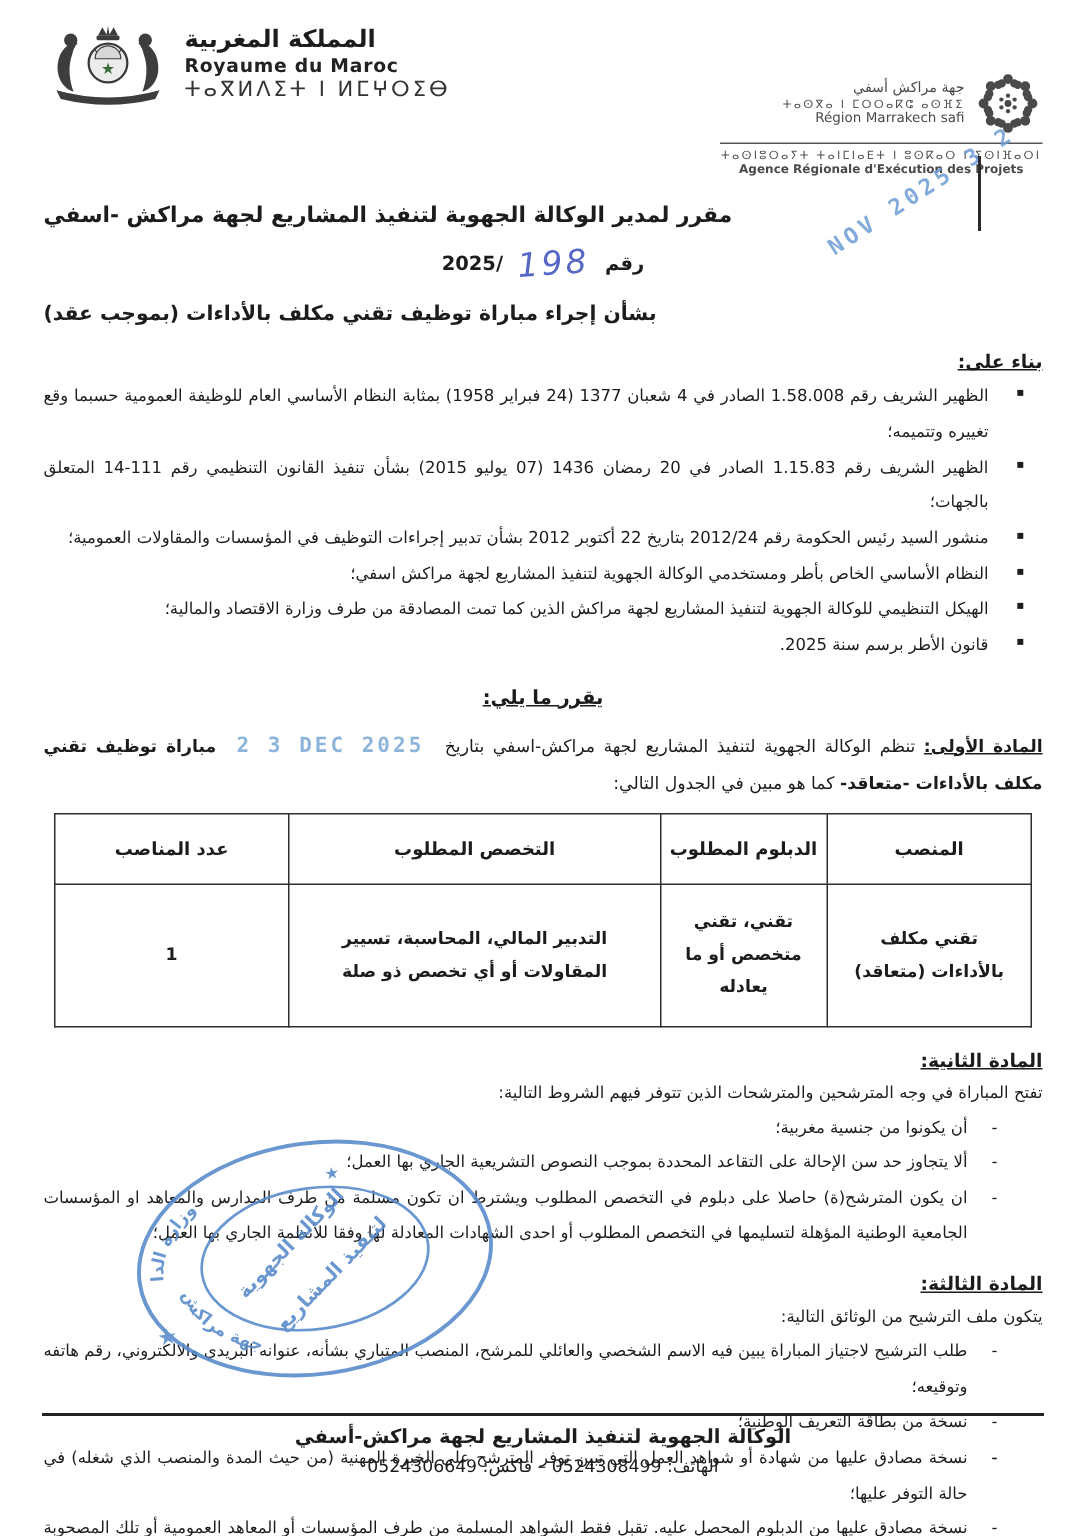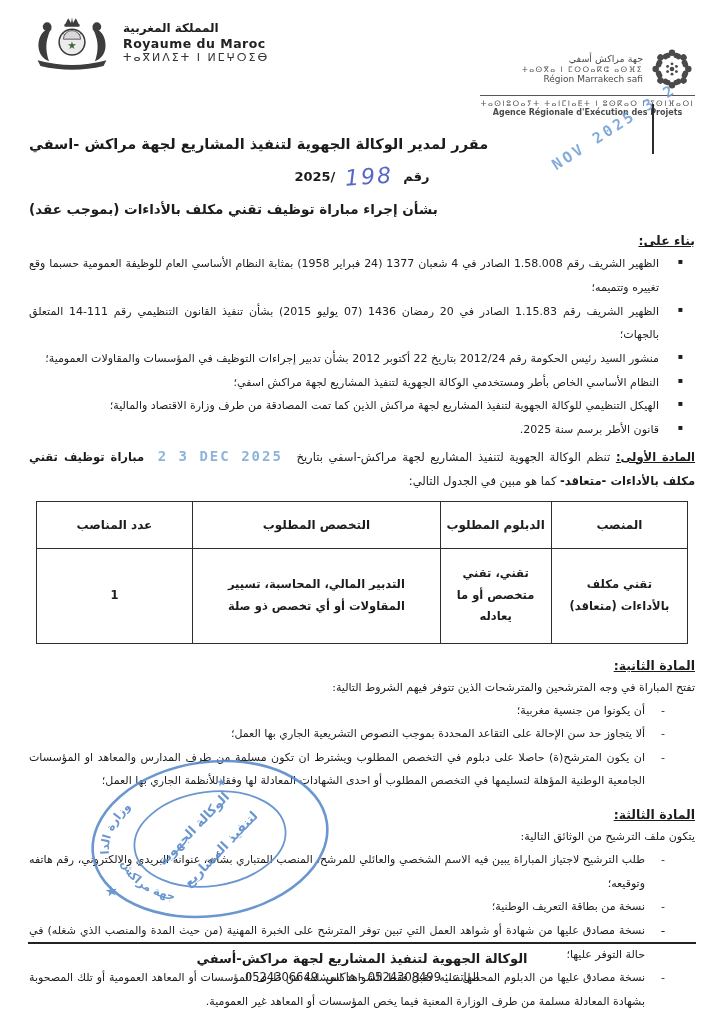--- a/index.html
+++ b/index.html
@@ -6,23 +6,23 @@
   body{
     width:724px;height:1024px;background:#ffffff;position:relative;overflow:hidden;
     font-family:"DejaVu Sans","Liberation Sans",sans-serif;color:#1c1c1c;
   }
   .page{position:absolute;inset:0;padding:14px 29px 0 29px;box-sizing:border-box;direction:rtl;}
 
   
   .hdr{display:flex;direction:ltr;justify-content:space-between;align-items:flex-start;}
   .hdr-left{display:flex;align-items:center;gap:8px;}
   .kingdom{display:flex;flex-direction:column;line-height:1.25;}
-  .k-ar{font-size:12px;font-weight:bold;}
+  .k-ar{font-size:16px;font-weight:bold;}
   .k-fr{font-size:12.5px;font-weight:bold;letter-spacing:.5px;color:#222;}
-  .k-tz{font-size:11px;letter-spacing:2px;color:#333;}
+  .k-tz{font-size:14px;letter-spacing:2px;color:#333;}
   .hdr-right{width:215px;display:flex;flex-direction:column;}
   .region-row{display:flex;direction:ltr;align-items:center;justify-content:flex-end;gap:6px;margin-top:32px;}
   .region-text{text-align:right;line-height:1.2;color:#4a4a4a;}
   .region-ar{font-size:9.5px;}
   .tz{font-size:7.5px;letter-spacing:1.5px;color:#555;}
   .region-fr{font-size:9px;}
   .hdr-divider{border-bottom:1.5px solid #555;margin:3px 0 3px 0;}
   .agency-text{text-align:center;line-height:1.25;}
   .a-ar{font-size:12px;font-weight:bold;color:#3c3c3c;}
   .a-fr{font-size:8px;font-weight:bold;color:#4a4a4a;}
@@ -194,20 +194,21 @@
   <div class="sec-h">بناء على:</div>
   <ul class="sq">
     <li><span class="blt-sq">▪</span><span>الظهير الشريف رقم 1.58.008 الصادر في 4 شعبان 1377 (24 فبراير 1958) بمثابة النظام الأساسي العام للوظيفة العمومية حسبما وقع تغييره وتتميمه؛</span></li>
     <li><span class="blt-sq">▪</span><span>الظهير الشريف رقم 1.15.83 الصادر في 20 رمضان 1436 (07 يوليو 2015) بشأن تنفيذ القانون التنظيمي رقم 111-14 المتعلق بالجهات؛</span></li>
     <li><span class="blt-sq">▪</span><span>منشور السيد رئيس الحكومة رقم 2012/24 بتاريخ 22 أكتوبر 2012 بشأن تدبير إجراءات التوظيف في المؤسسات والمقاولات العمومية؛</span></li>
     <li><span class="blt-sq">▪</span><span>النظام الأساسي الخاص بأطر ومستخدمي الوكالة الجهوية لتنفيذ المشاريع لجهة مراكش اسفي؛</span></li>
     <li><span class="blt-sq">▪</span><span>الهيكل التنظيمي للوكالة الجهوية لتنفيذ المشاريع لجهة مراكش الذين كما تمت المصادقة من طرف وزارة الاقتصاد والمالية؛</span></li>
     <li><span class="blt-sq">▪</span><span>قانون الأطر برسم سنة 2025.</span></li>
   </ul>
 
+  <div class="center-h">يقرر ما يلي:</div>
 
   <p class="para">
     <span class="bold ul">المادة الأولى:</span>
     <span>تنظم الوكالة الجهوية لتنفيذ المشاريع لجهة مراكش-اسفي بتاريخ</span>
     <span class="stamp-inline">2 3 DEC 2025</span>
     <span class="bold">مباراة توظيف تقني مكلف بالأداءات -متعاقد-</span>
     <span>كما هو مبين في الجدول التالي:</span>
   </p>
 
   <table class="jobs">

